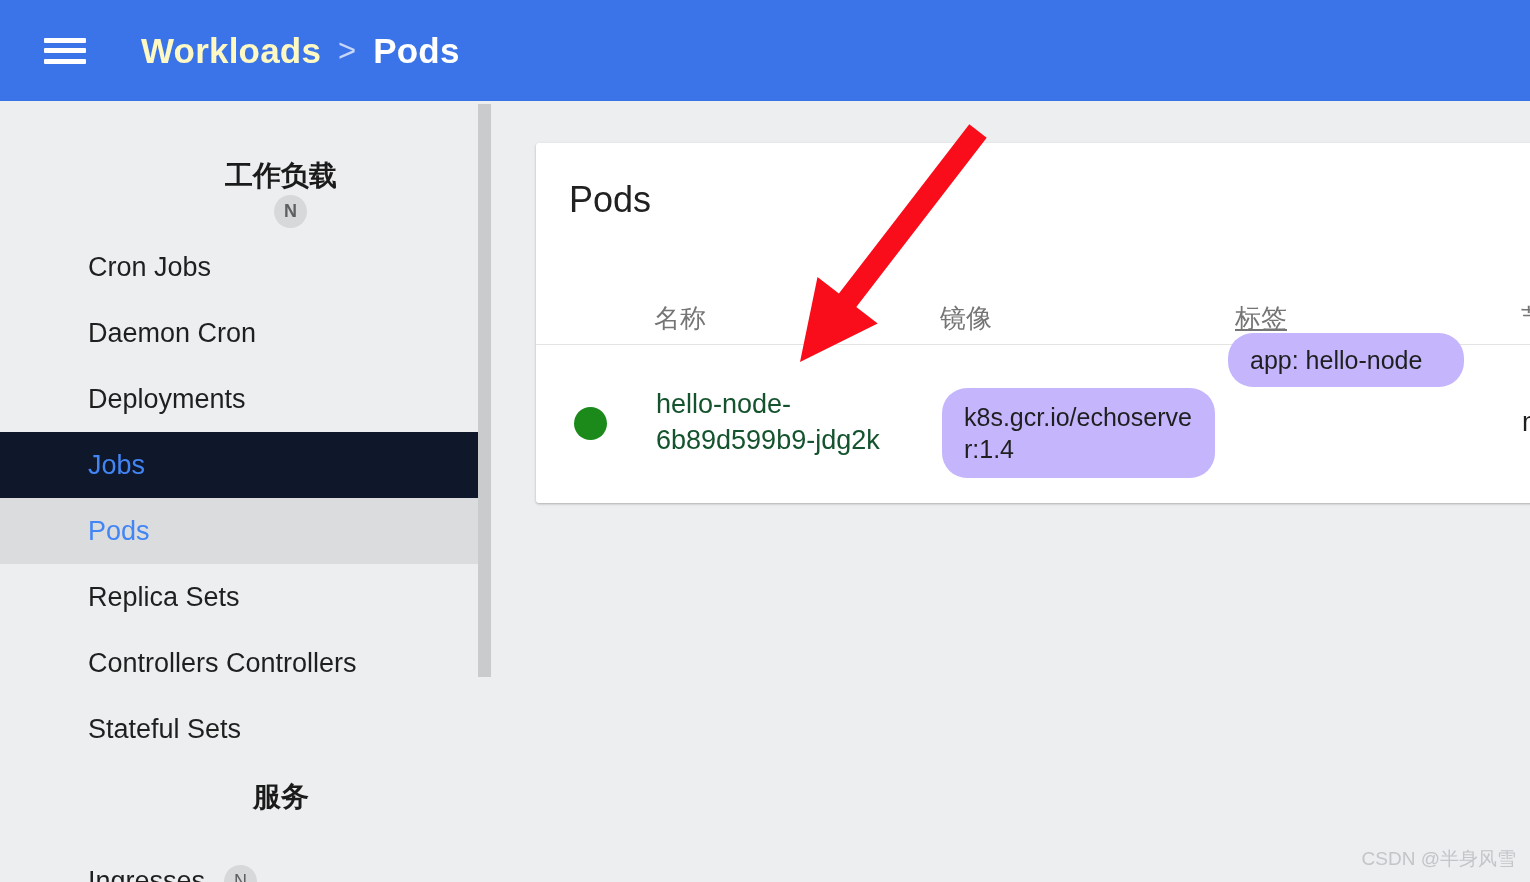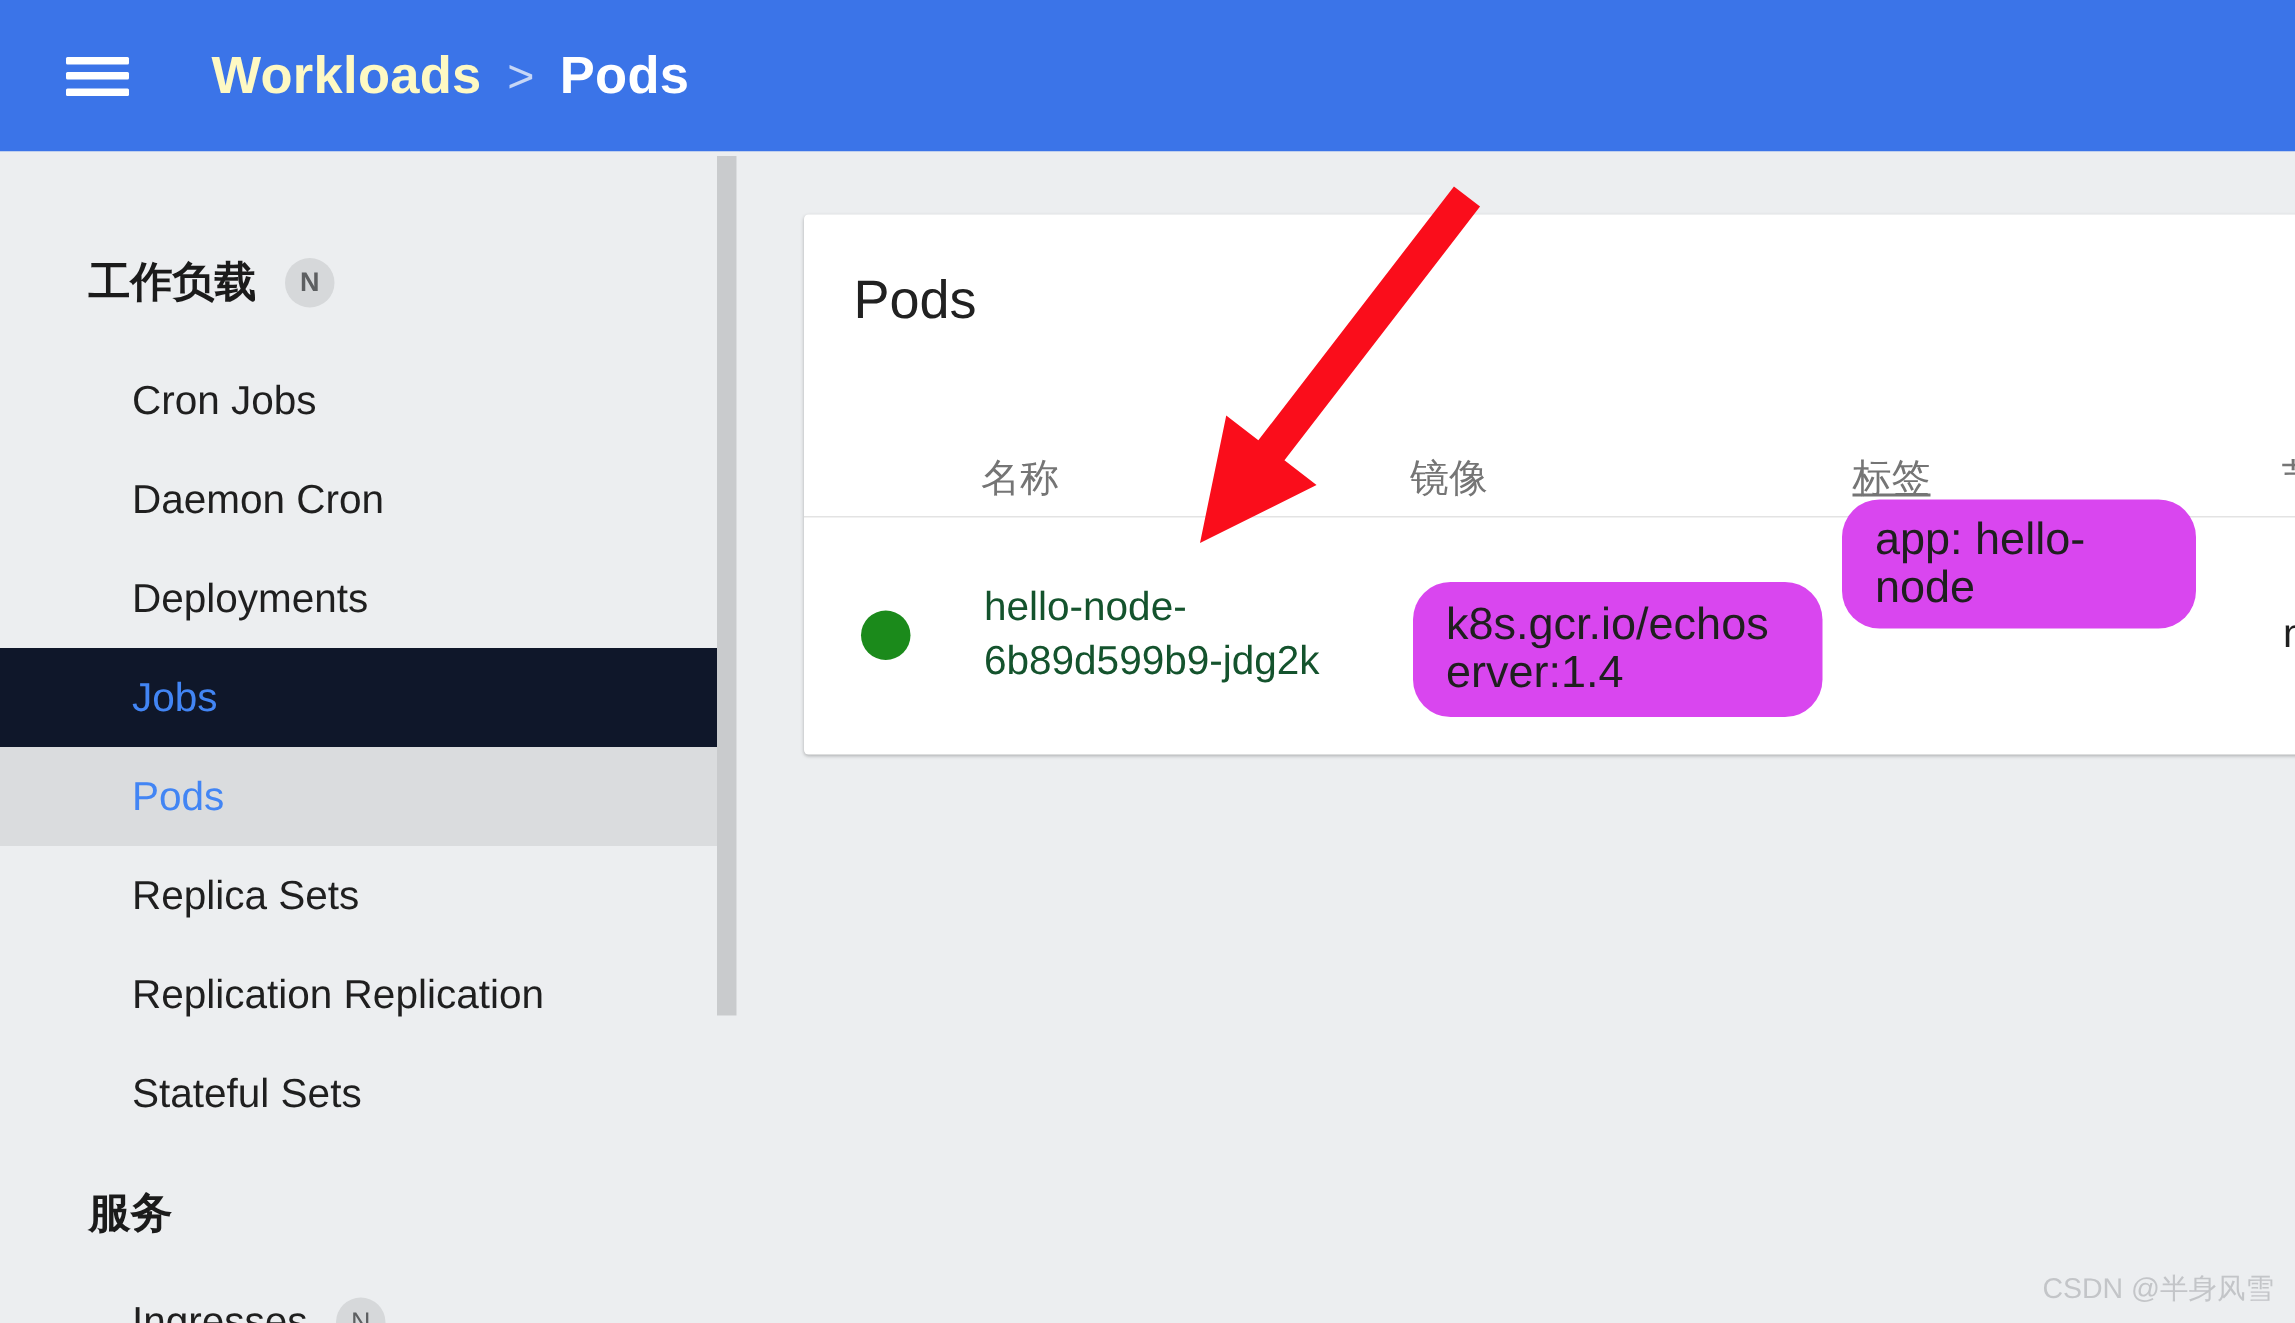--- a/index.html
+++ b/index.html
@@ -82,21 +82,22 @@
     background: #eceef0;
     overflow: hidden;
   }
 
   .side-section-title {
     font-size: 28px;
     font-weight: bold;
     color: #1b1b1b;
     display: flex;
     align-items: center;
-    padding-left: 59px;
+    padding-left: 84px;
+    flex-direction: column;
   }
 
   .ns-badge {
     width: 33px;
     height: 33px;
     border-radius: 50%;
     background: #d6d8da;
     color: #5d5f61;
     font-size: 18px;
     display: flex;
@@ -215,23 +216,23 @@
     width: 250px;
     font-size: 27px;
     line-height: 36px;
     color: #14532d;
     cursor: pointer;
     word-break: break-word;
   }
 
   .chip {
     position: absolute;
-    background: #d946ef;
+    background: #c4b5fd;
     border-radius: 25px;
-    font-size: 30px;
+    font-size: 25px;
     line-height: 32px;
     color: #1f1f1f;
     padding: 13px 22px;
     word-break: break-word;
   }
 
   #chip-image {
     left: 406px; top: 43px;
     width: 273px;
   }
@@ -308,21 +309,21 @@
     <div class="side-item hovered">
       <span>Jobs</span>
     </div>
     <div class="side-item active">
       <span>Pods</span>
     </div>
     <div class="side-item">
       <span>Replica Sets</span>
     </div>
     <div class="side-item">
-      <span>Replication Replication</span>
+      <span>Controllers Controllers</span>
     </div>
     <div class="side-item">
       <span>Stateful Sets</span>
     </div>
 
     <div class="side-section-title" style="height:62px; margin-top:16px;">
       <span>服务</span>
     </div>
 
     <div class="side-item" style="margin-top:8px;">

